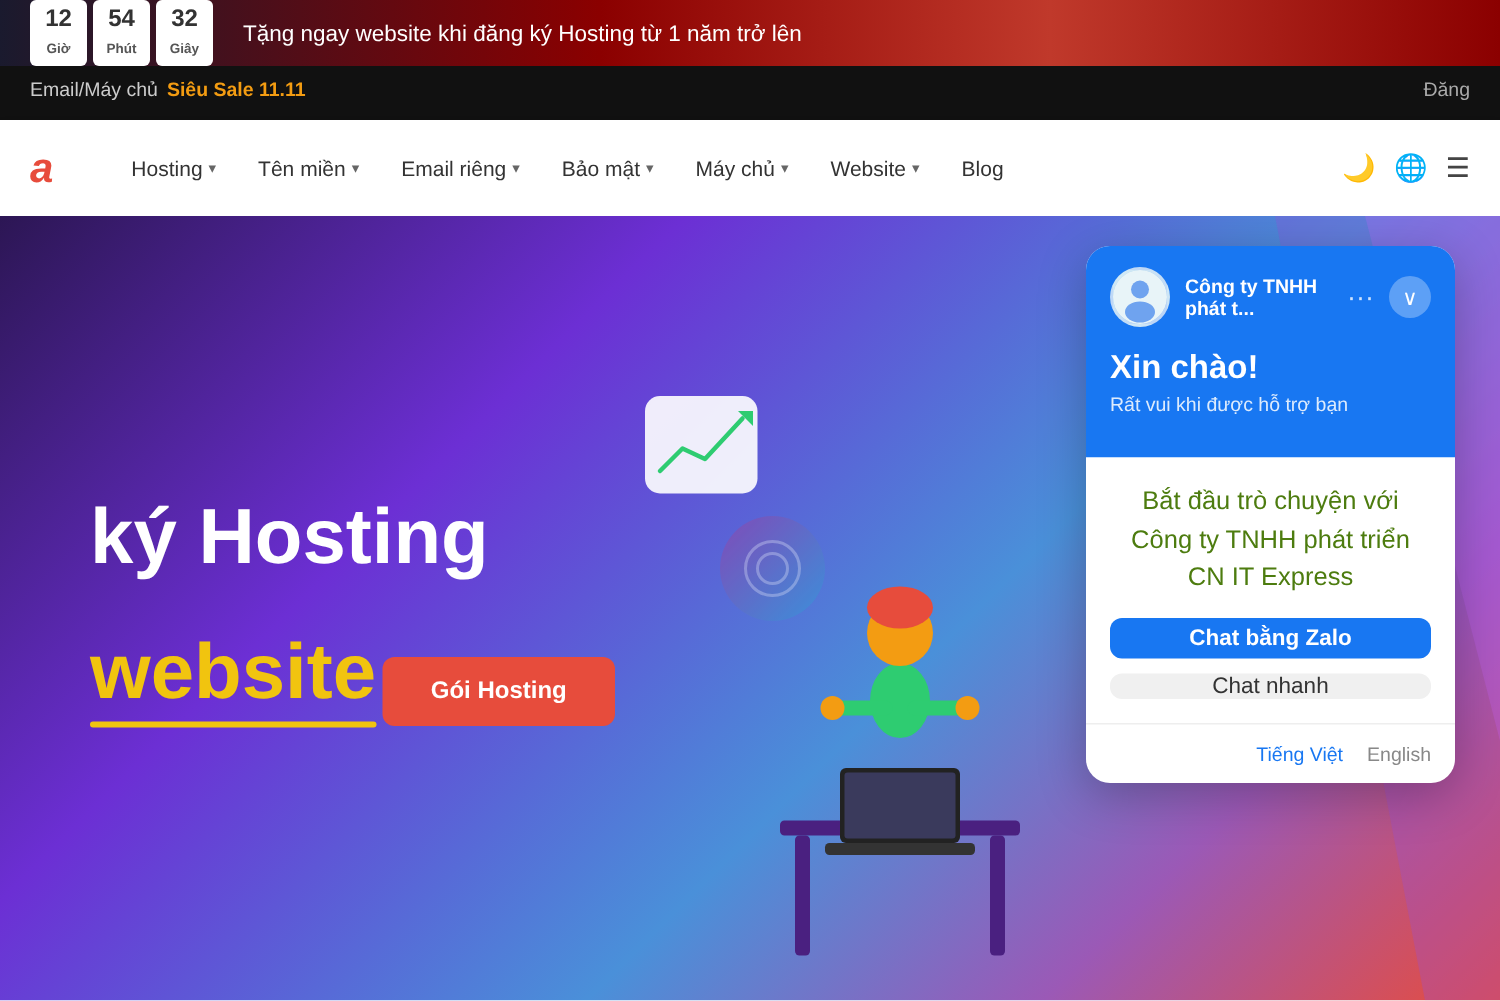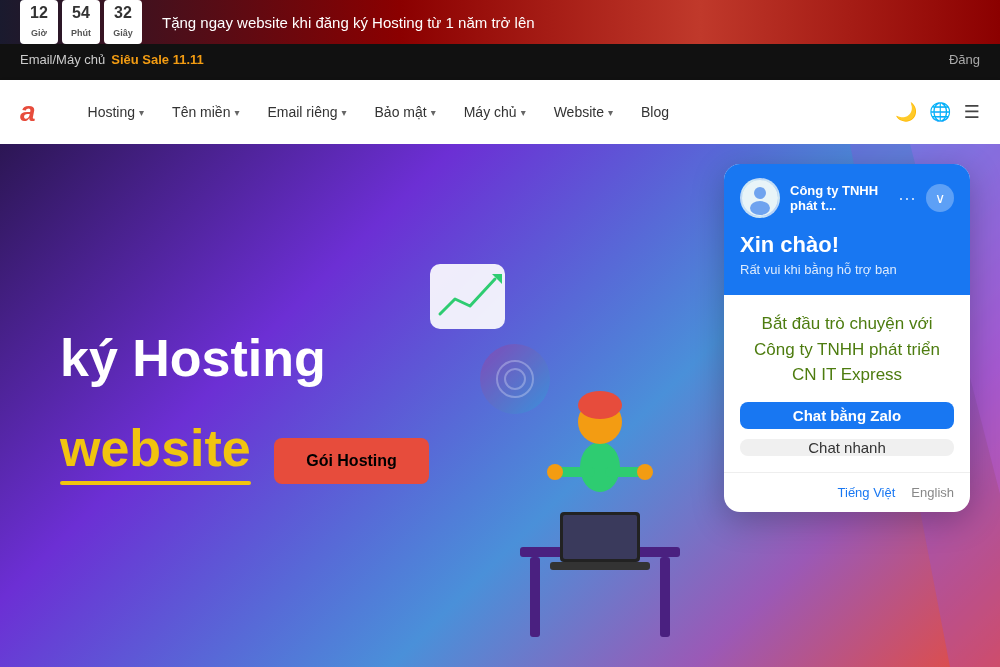--- a/index.html
+++ b/index.html
@@ -154,29 +154,28 @@
       bottom: -6px;
       left: 0;
       right: 0;
       height: 4px;
       background: #f1c40f;
       border-radius: 2px;
     }
     .cta-button {
       margin-top: 40px;
       background: #e74c3c;
-      color: #000000;
+      color: #ffffff;
       border: none;
       padding: 14px 32px;
       border-radius: 8px;
       font-size: 16px;
       font-weight: bold;
       cursor: pointer;
       display: inline-block;
-      margin-left: 19px;
     }
 
     
     .hero-illustration {
       position: absolute;
       right: 300px;
       bottom: 0;
       width: 200px;
       height: 320px;
       z-index: 2;
@@ -261,21 +260,21 @@
       height: 28px;
       display: flex;
       align-items: center;
       justify-content: center;
       cursor: pointer;
       color: white;
       font-size: 14px;
     }
     .chat-greeting {
       background: #1877f2;
-      padding: 0 16px 18px 16px;
+      padding: 0 16px 28px 16px;
     }
     .chat-greeting-title {
       color: white;
       font-size: 22px;
       font-weight: bold;
       margin-bottom: 4px;
     }
     .chat-greeting-sub {
       color: rgba(255,255,255,0.85);
       font-size: 13px;
@@ -488,21 +487,21 @@
         </svg>
       </div>
       <div class="chat-company">Công ty TNHH phát t...</div>
       <div class="chat-header-icons">
         <span class="chat-dots">···</span>
         <div class="chat-chevron">∨</div>
       </div>
     </div>
     <div class="chat-greeting">
       <div class="chat-greeting-title">Xin chào!</div>
-      <div class="chat-greeting-sub">Rất vui khi bằng hỗ trợ bạn</div>
+      <div class="chat-greeting-sub">Rất vui khi được hỗ trợ bạn</div>
     </div>
     <div class="chat-body">
       <div class="chat-prompt">Bắt đầu trò chuyện với Công ty TNHH phát triển CN IT Express</div>
       <button class="chat-btn-zalo">Chat bằng Zalo</button>
       <button class="chat-btn-quick">Chat nhanh</button>
     </div>
     <div class="chat-footer">
       <span class="chat-lang active">Tiếng Việt</span>
       <span class="chat-lang inactive">English</span>
     </div>

